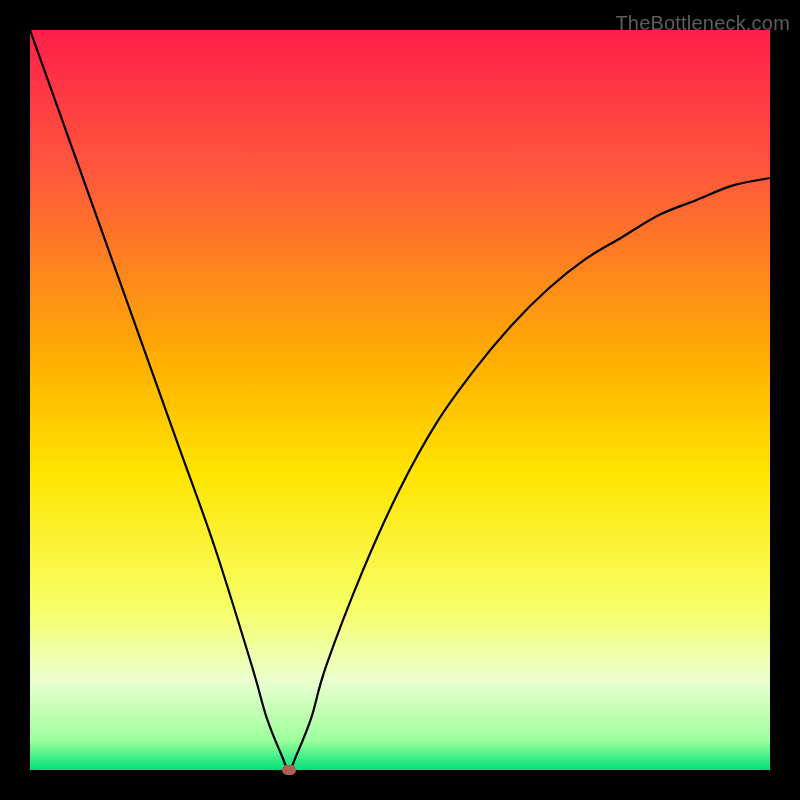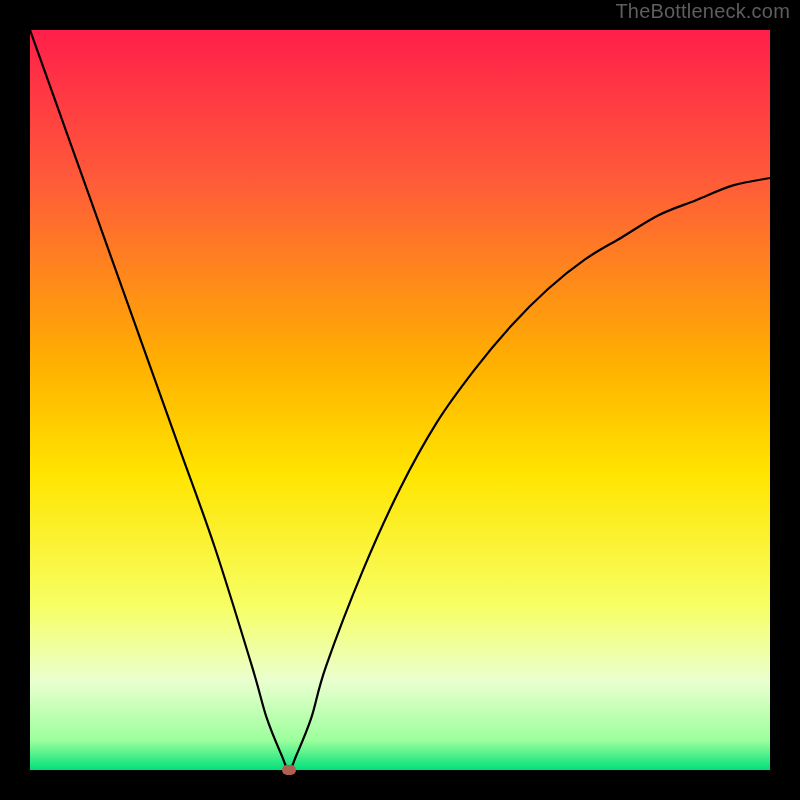--- a/index.html
+++ b/index.html
@@ -14,21 +14,21 @@
   .plot {
     position: absolute;
     left: 30px;
     top: 30px;
     width: 740px;
     height: 740px;
     
   }
   .watermark {
     position: absolute;
-    top: 0;
+    top: 12px;
     right: 10px;
     color: #5e5e5e;
     font-size: 20px;
     font-weight: 500;
     letter-spacing: 0.2px;
   }
   .curve {
     position: absolute;
     left: 0; top: 0;
     width: 100%;

